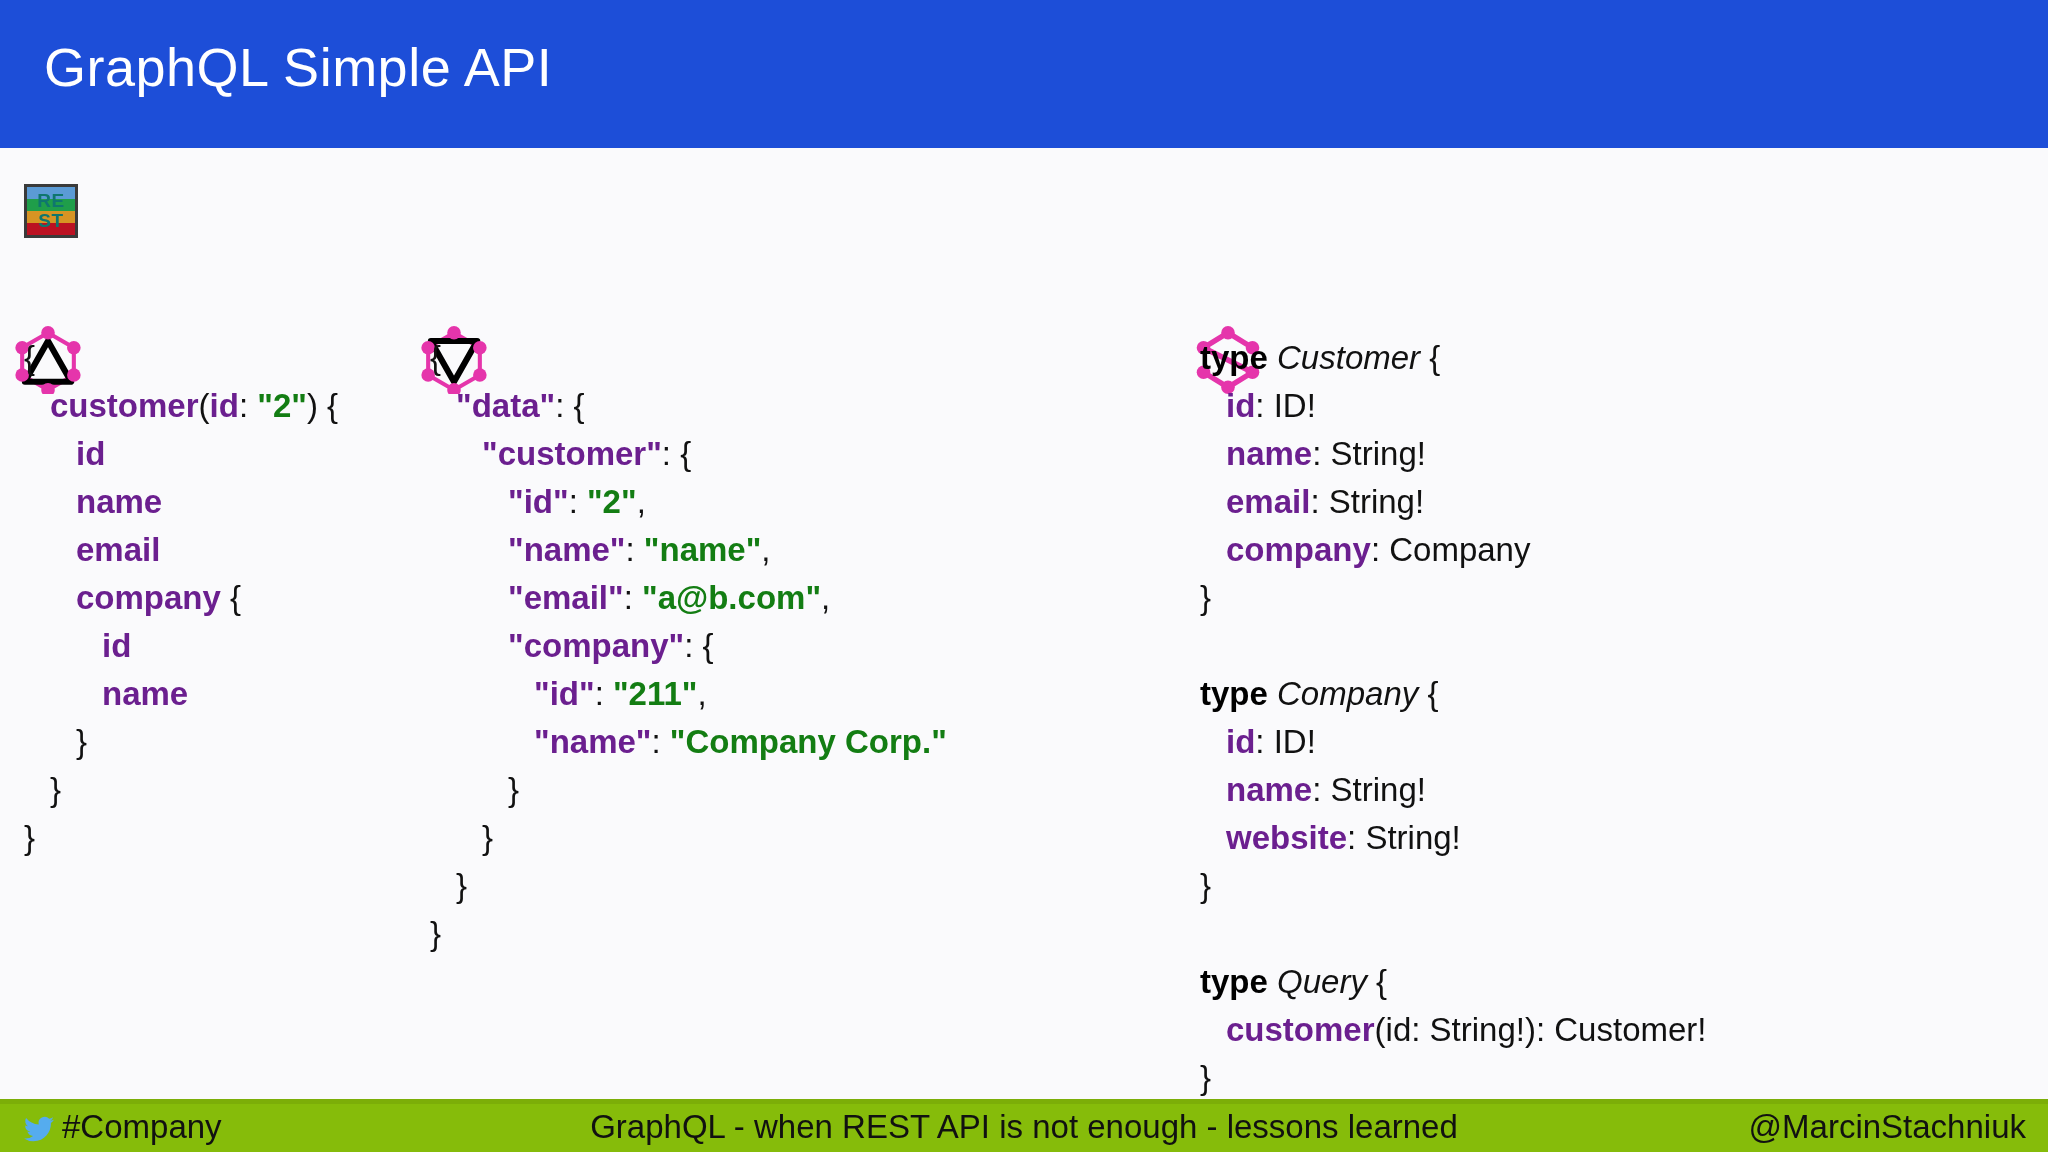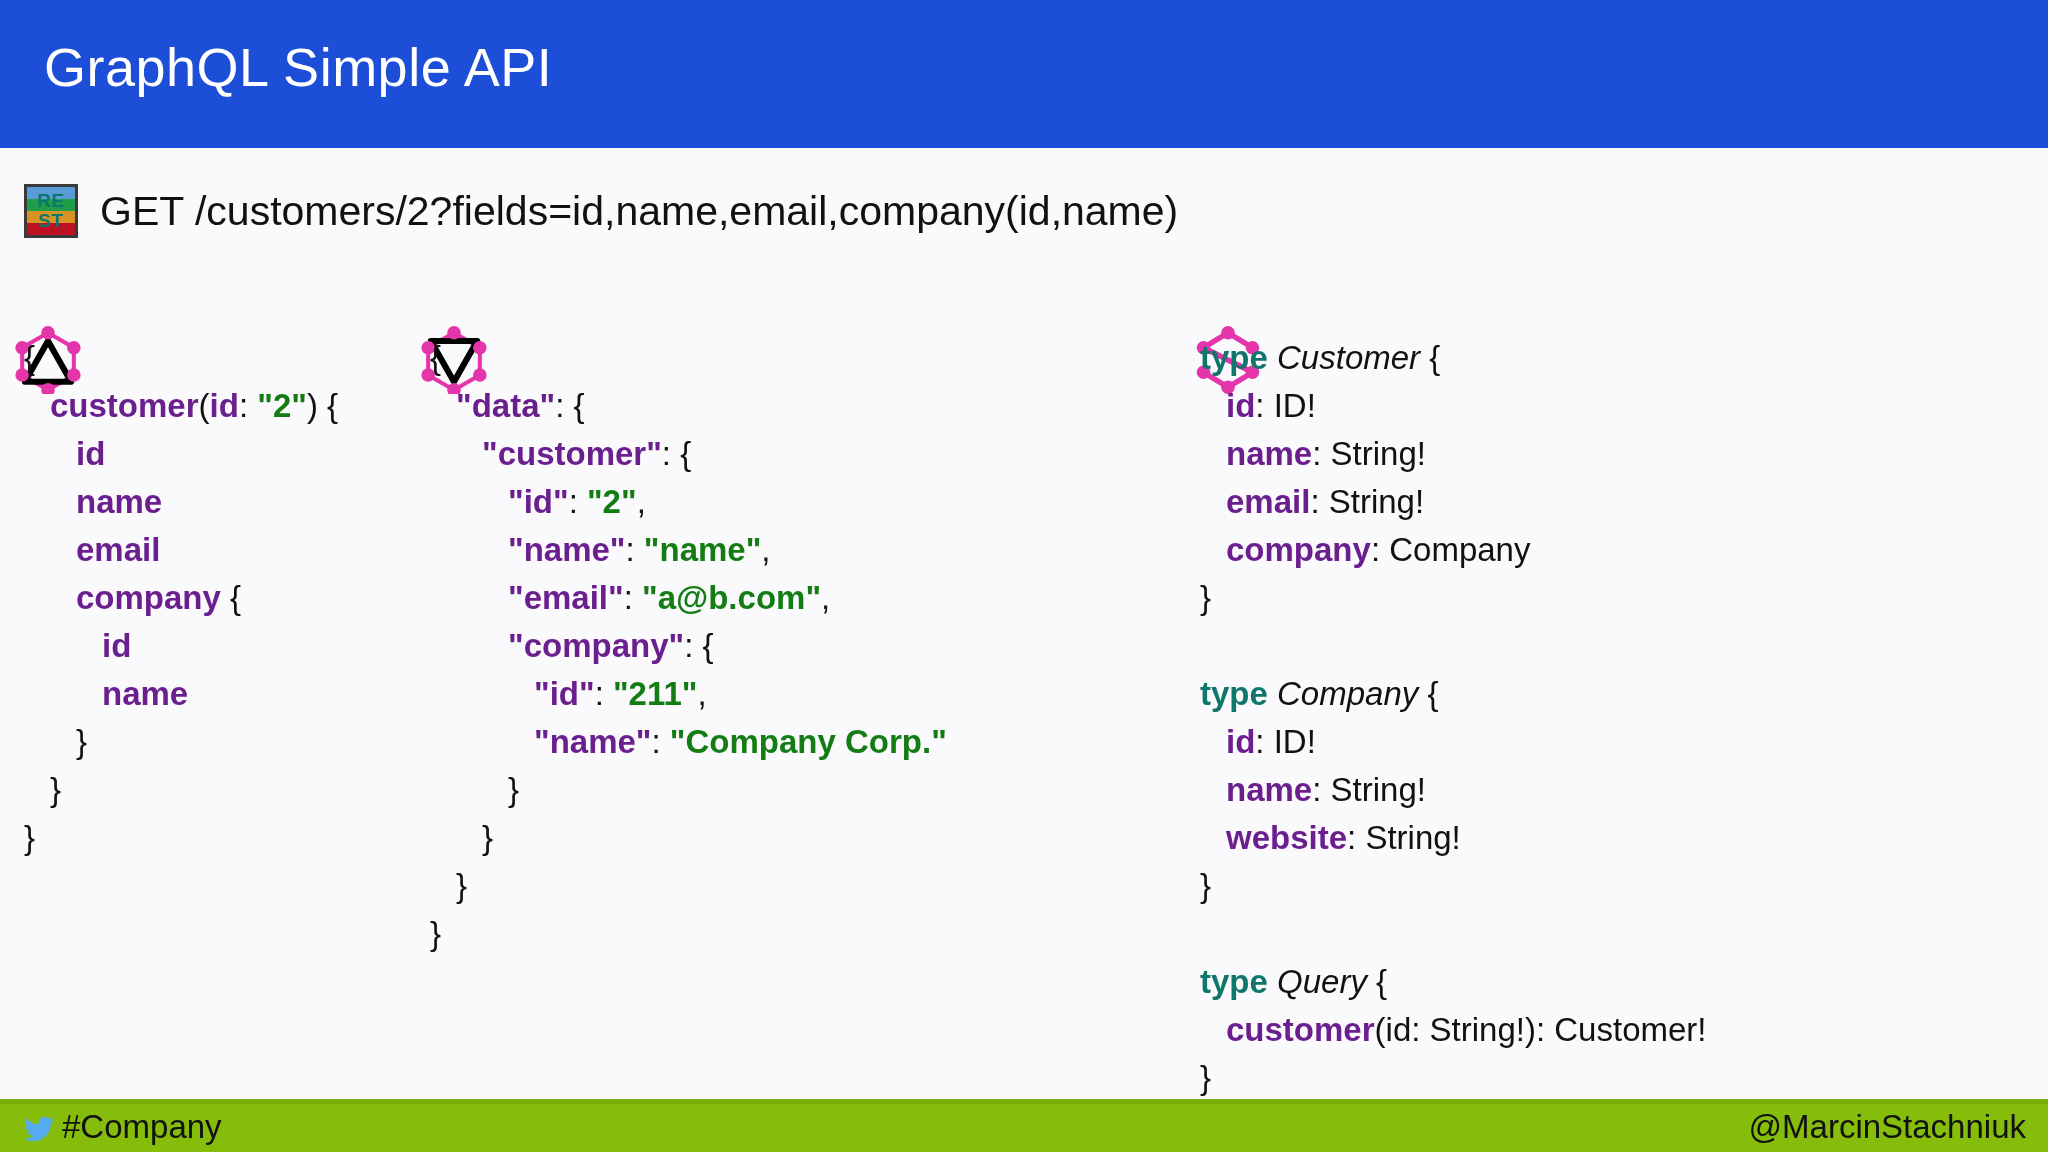--- a/index.html
+++ b/index.html
@@ -96,21 +96,21 @@
   #col-query    { left: 24px;   top: 186px; }
   #col-response { left: 430px;  top: 186px; }
   #col-schema   { left: 1200px; top: 186px; }
 
   .code-line { white-space: pre; height: 48px; }
 
   
   .t-key    { color: #6b1f8f; font-weight: bold; }   
   .t-str    { color: #137d13; font-weight: bold; }   
   .t-punct  { color: #111111; }                      
-  .t-type   { color: #0f766e; font-weight: bold; }   
+  .t-type   { color: #000000; font-weight: bold; }   
   .t-name   { color: #111111; font-style: italic; }  
   .t-plain  { color: #111111; }
 
   
   .gql-logo {
     position: absolute;
     width: 68px;
     height: 68px;
   }
   #logo-query    { left: 14px;   top: 178px; }
@@ -181,21 +181,20 @@
     <div id="rest-icon">
       <div class="rest-band b1"></div>
       <div class="rest-band b2"></div>
       <div class="rest-band b3"></div>
       <div class="rest-band b4"></div>
       <div class="rest-letters">
         <span>RE</span>
         <span>ST</span>
       </div>
     </div>
-    <div id="rest-text">GET /customers/2?fields=id,name,email,company(id,name)</div>
   </div>
 
   <svg class="gql-logo" id="logo-query" viewBox="0 0 100 100">
     <g stroke="#e535ab" stroke-width="6" fill="none">
       <path d="M50 10 L88 32 L88 72 L50 94 L12 72 L12 32 Z"></path>
     </g>
     <path d="M50 22 L84 82 L16 82 Z" fill="none" stroke="#000000" stroke-width="9" stroke-linejoin="round"></path>
     <g fill="#e535ab">
       <circle cx="50" cy="10" r="10"></circle>
       <circle cx="88" cy="32" r="10"></circle>
@@ -242,14 +241,15 @@
   <div class="code-col" id="col-schema"><div class="code-line" style="padding-left: 0px;"><span class="t-type">type</span><span class="t-plain"> </span><span class="t-name">Customer</span><span class="t-punct"> {</span></div><div class="code-line" style="padding-left: 26px;"><span class="t-key">id</span><span class="t-punct">: </span><span class="t-plain">ID!</span></div><div class="code-line" style="padding-left: 26px;"><span class="t-key">name</span><span class="t-punct">: </span><span class="t-plain">String!</span></div><div class="code-line" style="padding-left: 26px;"><span class="t-key">email</span><span class="t-punct">: </span><span class="t-plain">String!</span></div><div class="code-line" style="padding-left: 26px;"><span class="t-key">company</span><span class="t-punct">: </span><span class="t-plain">Company</span></div><div class="code-line" style="padding-left: 0px;"><span class="t-punct">}</span></div><div class="code-line" style="padding-left: 0px;">&nbsp;</div><div class="code-line" style="padding-left: 0px;"><span class="t-type">type</span><span class="t-plain"> </span><span class="t-name">Company</span><span class="t-punct"> {</span></div><div class="code-line" style="padding-left: 26px;"><span class="t-key">id</span><span class="t-punct">: </span><span class="t-plain">ID!</span></div><div class="code-line" style="padding-left: 26px;"><span class="t-key">name</span><span class="t-punct">: </span><span class="t-plain">String!</span></div><div class="code-line" style="padding-left: 26px;"><span class="t-key">website</span><span class="t-punct">: </span><span class="t-plain">String!</span></div><div class="code-line" style="padding-left: 0px;"><span class="t-punct">}</span></div><div class="code-line" style="padding-left: 0px;">&nbsp;</div><div class="code-line" style="padding-left: 0px;"><span class="t-type">type</span><span class="t-plain"> </span><span class="t-name">Query</span><span class="t-punct"> {</span></div><div class="code-line" style="padding-left: 26px;"><span class="t-key">customer</span><span class="t-plain">(id: String!): Customer!</span></div><div class="code-line" style="padding-left: 0px;"><span class="t-punct">}</span></div></div>
 
 </div>
 
 <div id="footer-divider"></div>
 <div id="footer-bar">
   <svg id="twitter-icon" viewBox="0 0 24 24">
     <path fill="#55acee" d="M23.95 4.57a10 10 0 0 1-2.82.77 4.96 4.96 0 0 0 2.16-2.72 9.9 9.9 0 0 1-3.13 1.19 4.92 4.92 0 0 0-8.38 4.49A13.98 13.98 0 0 1 1.64 3.16a4.92 4.92 0 0 0 1.52 6.57 4.9 4.9 0 0 1-2.23-.62v.06a4.92 4.92 0 0 0 3.95 4.83 4.96 4.96 0 0 1-2.22.08 4.93 4.93 0 0 0 4.6 3.42A9.88 9.88 0 0 1 0 19.54a13.94 13.94 0 0 0 7.55 2.21c9.06 0 14-7.5 14-14 0-.21 0-.42-.02-.63a9.94 9.94 0 0 0 2.42-2.55z"></path>
   </svg>
   <div id="footer-handle-left">#Company</div>
+  <div id="footer-center">GraphQL - when REST API is not enough - lessons learned</div>
   <div id="footer-handle-right">@MarcinStachniuk</div>
 </div>
 
 </body></html>

